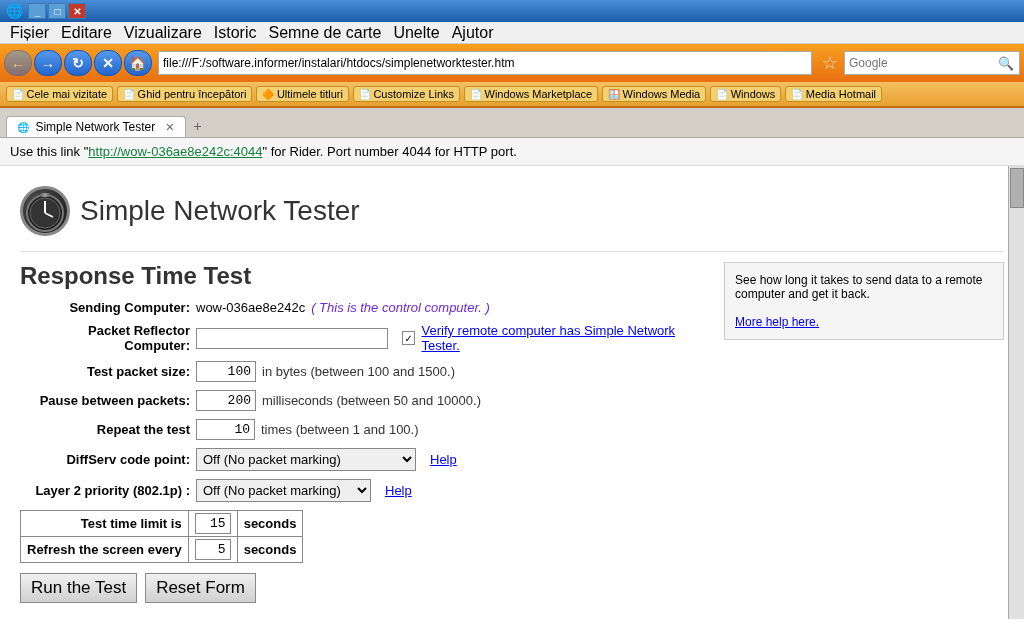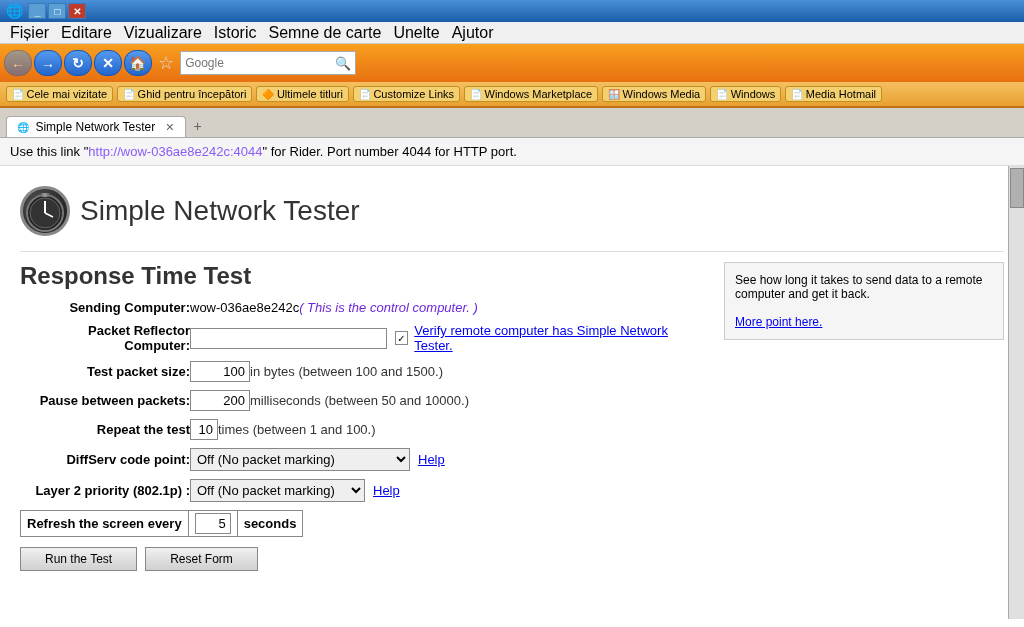--- a/index.html
+++ b/index.html
@@ -118,21 +118,21 @@
     .tab-close { font-size: 11px; color: #666; cursor: pointer; margin-left: 4px; }
     .tab-new { padding: 3px 8px; font-size: 14px; cursor: pointer; color: #666; }
 
     
     .info-bar {
       background: #f5f5f5;
       padding: 6px 10px;
       border-bottom: 1px solid #ddd;
       font-size: 13px;
     }
-    .info-link { color: #8b5cf6; cursor: pointer; margin-top: 12px; }
+    .info-link { color: #15803d; text-decoration: underline; cursor: pointer; margin-top: 12px; }
 
     
     .main-content {
       background: #fff;
       padding: 10px 20px;
       display: flex;
       flex-direction: column;
       height: calc(627px - 22px - 22px - 38px - 26px - 30px - 36px);
       overflow-y: auto;
       position: relative;
@@ -178,30 +178,32 @@
       font-size: 12px;
       height: fit-content;
       align-self: flex-start;
     }
     .help-link { color: #00e; text-decoration: underline; cursor: pointer; }
 
     .form-row {
       display: flex;
       align-items: center;
       margin-bottom: 8px;
+      gap: 6px;
     }
     .form-label { font-weight: bold; min-width: 170px; text-align: right; }
     .form-input {
       border: 1px solid #888;
       padding: 2px 4px;
       font-size: 13px;
+      font-family: Liberation Mono, monospace;
     }
     .form-input-wide { width: 200px; }
     .form-input-small { width: 60px; text-align: right; }
-    .form-input-tiny { width: 28px; text-align: right; }
+    .form-input-tiny { width: 59px; text-align: right; }
     .form-select { border: 1px solid #888; padding: 2px; font-size: 13px; width: 220px; }
     .form-select-sm { border: 1px solid #888; padding: 2px; font-size: 13px; width: 175px; }
     .form-text { color: #333; }
     .form-link { color: #00e; text-decoration: underline; cursor: pointer; }
     .form-italic { font-style: italic; color: #6d28d9; }
 
     .checkbox-row { display: flex; align-items: center; gap: 6px; }
     .checkbox-icon {
       width: 14px; height: 14px; border: 1px solid #888;
       background: white; display: flex; align-items: center; justify-content: center;
@@ -220,22 +222,22 @@
     }
     .time-table .label-cell { font-weight: bold; text-align: right; }
     .time-table .value-cell { text-align: right; width: 40px; }
     .time-table .unit-cell { font-weight: bold; }
 
     
     .button-row { display: flex; gap: 8px; margin-top: 10px; }
     .form-button {
       background: linear-gradient(to bottom, #f0f0f0, #d0d0d0);
       border: 1px solid #888;
-      padding: 4px 24px;
-      font-size: 12px;
+      padding: 4px 10px;
+      font-size: 17px;
       cursor: pointer;
       font-weight: normal;
     }
 
     .sending-value { font-weight: normal; }
   </style>
 </head>
 <body>
 
 <div class="title-bar">
@@ -256,20 +258,23 @@
   <span class="menu-item">Unelte</span>
   <span class="menu-item">Ajutor</span>
 </div>
 
 <div class="nav-bar">
   <div class="nav-btn disabled">←</div>
   <div class="nav-btn">→</div>
   <div class="nav-btn">↻</div>
   <div class="nav-btn">✕</div>
   <div class="nav-btn">🏠</div>
+  <div class="address-bar-container">
+    <input class="address-bar" type="text" value="file:///F:/software.informer/instalari/htdocs/simplenetworktester.htm" style="">
+  </div>
   <span class="star-btn">☆</span>
   <div class="search-bar">
     <input class="search-input" type="text" placeholder="Google" style="">
     <span>🔍</span>
   </div>
 </div>
 
 <div class="bookmarks-bar">
   <div class="bookmark-item">
     <span class="bookmark-icon">📄</span>
@@ -387,41 +392,48 @@
           <select class="form-select-sm">
             <option>Off (No packet marking)</option>
             <option>0</option><option>1</option><option>2</option><option>3</option>
             <option>4</option><option>5</option><option>6</option><option>7</option>
           </select>
           <a class="form-link" style="margin-left:8px;">Help</a>
         </div>
 
         <table class="time-table">
           <tbody>
+              <tr>
+            <td class="label-cell">Test time limit is</td>
+            <td class="value-cell">
+              <input class="form-input" type="text" style="width: 36px; text-align: right;" value="15">
+            </td>
+            <td class="unit-cell">seconds</td>
+          </tr>
           <tr>
             <td class="label-cell">Refresh the screen every</td>
             <td class="value-cell">
               <input class="form-input" type="text" style="width: 36px; text-align: right;" value="5">
             </td>
             <td class="unit-cell">seconds</td>
           </tr>
         </tbody>
           </table>
 
         <div class="button-row">
           <button class="form-button">Run the Test</button>
           <button class="form-button">Reset Form</button>
         </div>
 
       </div>
 
       <div class="help-box">
         <p>See how long it takes to send data to a remote computer and get it back.</p>
         <br>
-        <a class="help-link">More point here.</a>
+        <a class="help-link">More help here.</a>
       </div>
     </div>
   </div>
 
   <div class="scrollbar">
     <div class="scrollbar-thumb"></div>
   </div>
 </div>
 
 </body></html>

